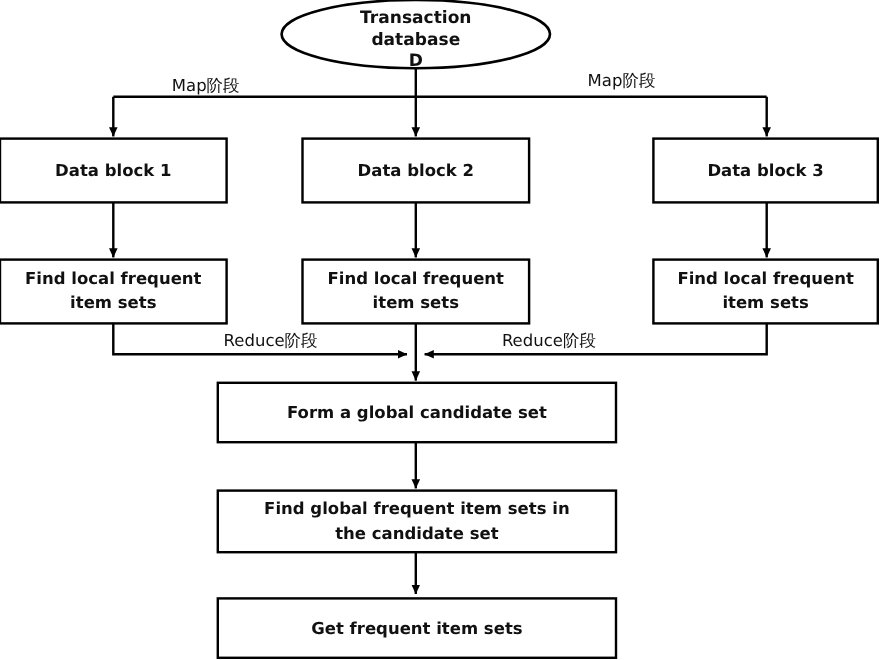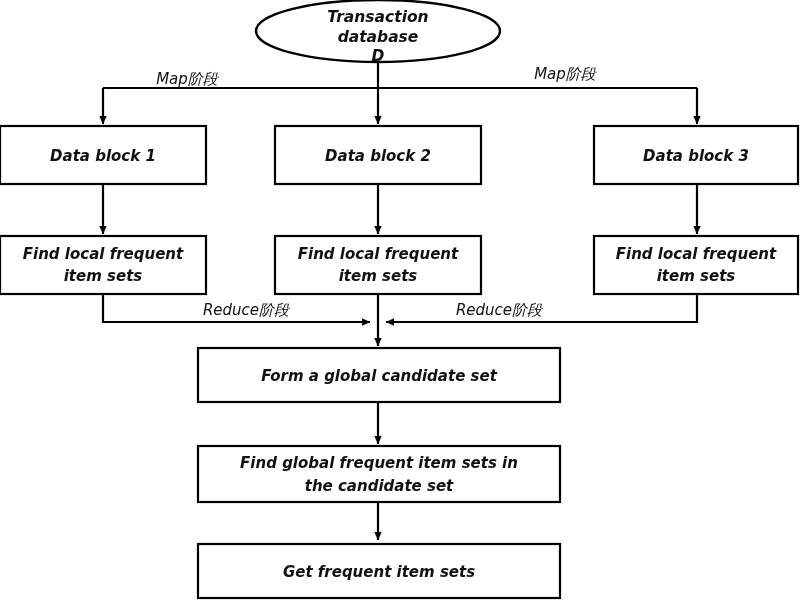--- a/index.html
+++ b/index.html
@@ -11,21 +11,20 @@
     width: 800px;
     height: 600px;
     font-family: "DejaVu Sans", "Liberation Sans", sans-serif;
     overflow: hidden;
   }
   #diagram-root {
     position: relative;
     width: 800px;
     height: 520px;
     background: #ffffff;
-    font-style: italic;
   }
   svg#flowchart {
     display: block;
     width: 800px;
     height: 600px;
   }
   .node-shape {
     fill: #ffffff;
     stroke: #000000;
     stroke-width: 2.2;

